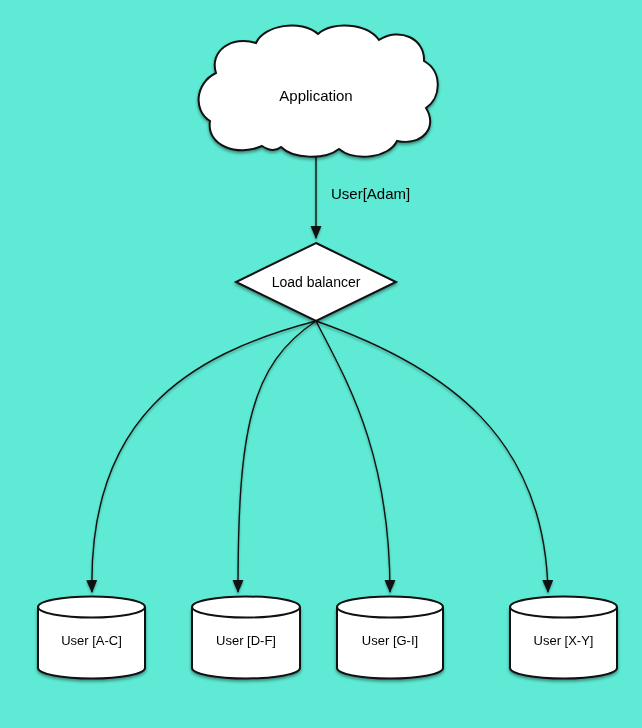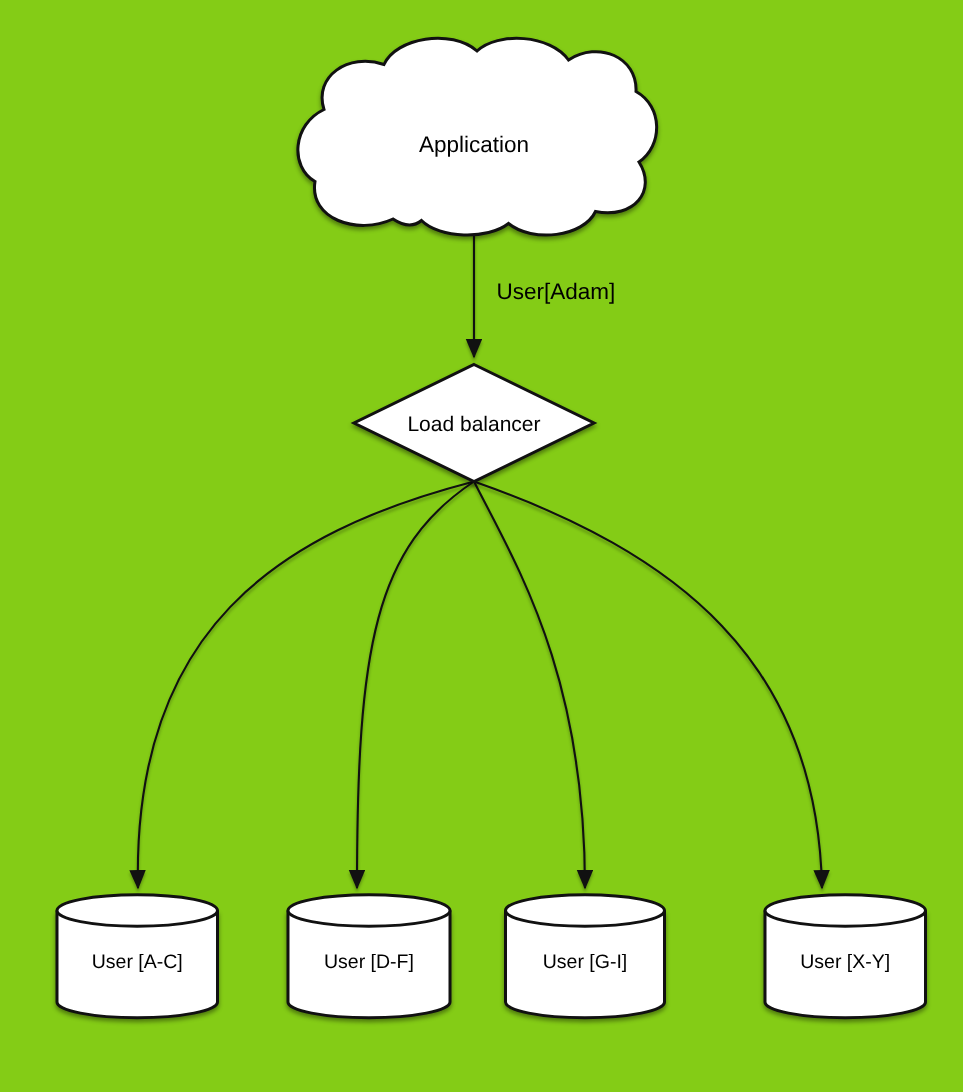--- a/index.html
+++ b/index.html
@@ -4,21 +4,21 @@
 <style>
   html, body {
     margin: 0;
     padding: 0;
     background: #ffffff;
   }
   .canvas {
     position: relative;
     width: 642px;
     height: 728px;
-    background: #84cc16;
+    background: #5eead4;
     overflow: hidden;
     font-family: "Liberation Sans", "DejaVu Sans", sans-serif;
   }
   svg { display: block; }
   .shape {
     fill: #ffffff;
     stroke: #111111;
     stroke-width: 2;
     filter: drop-shadow(0px 2.5px 1.5px rgba(0,0,0,0.40));
   }

